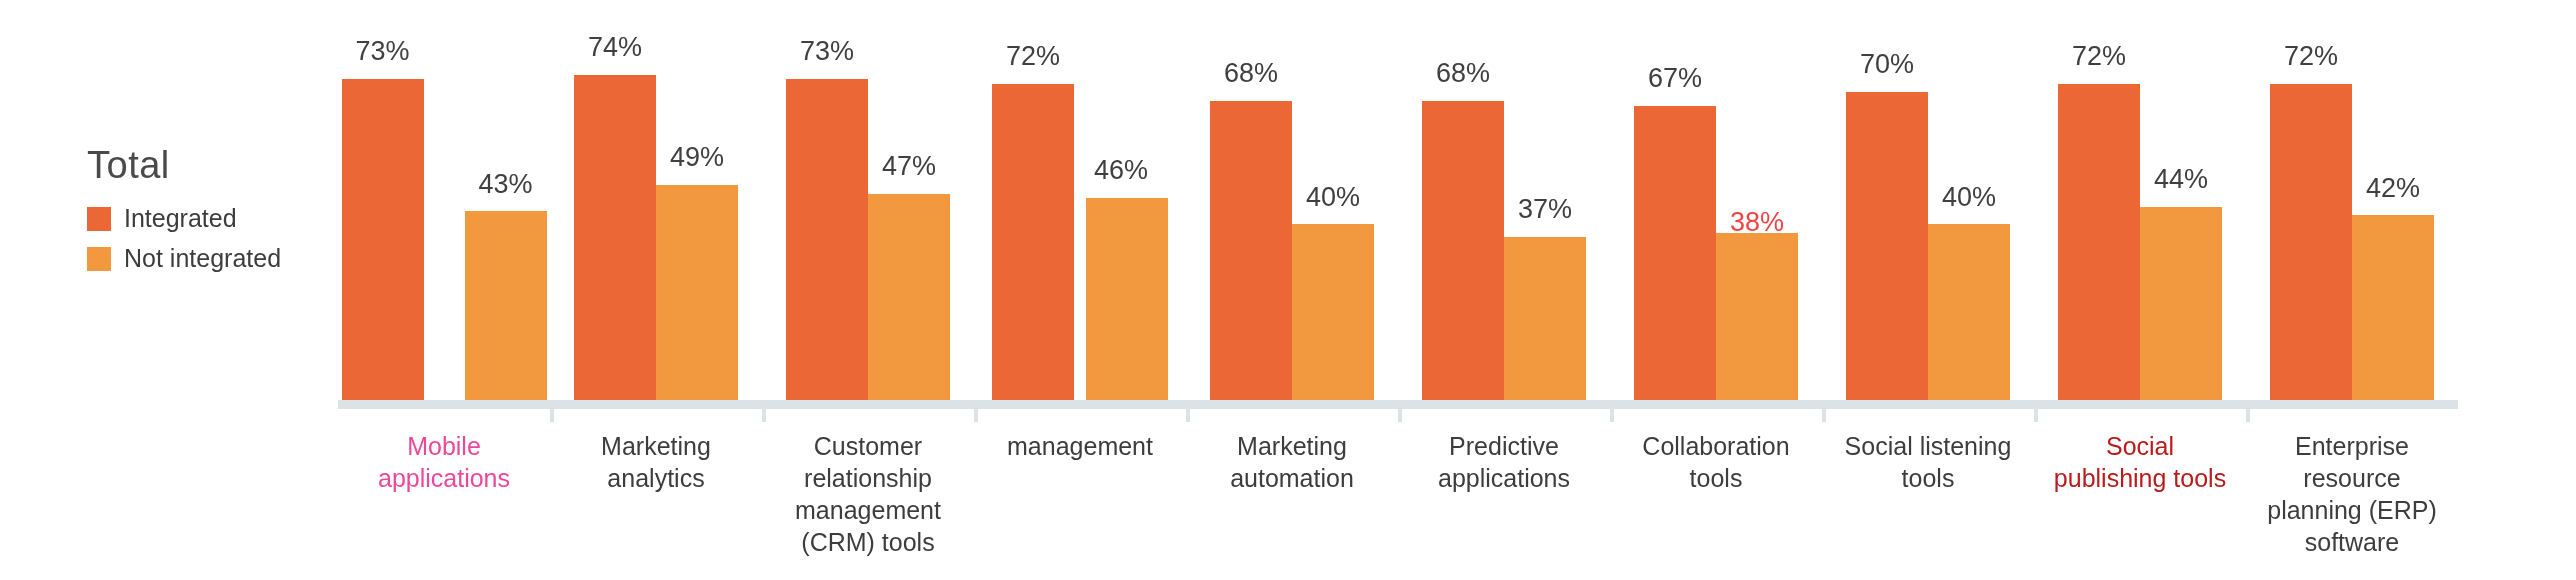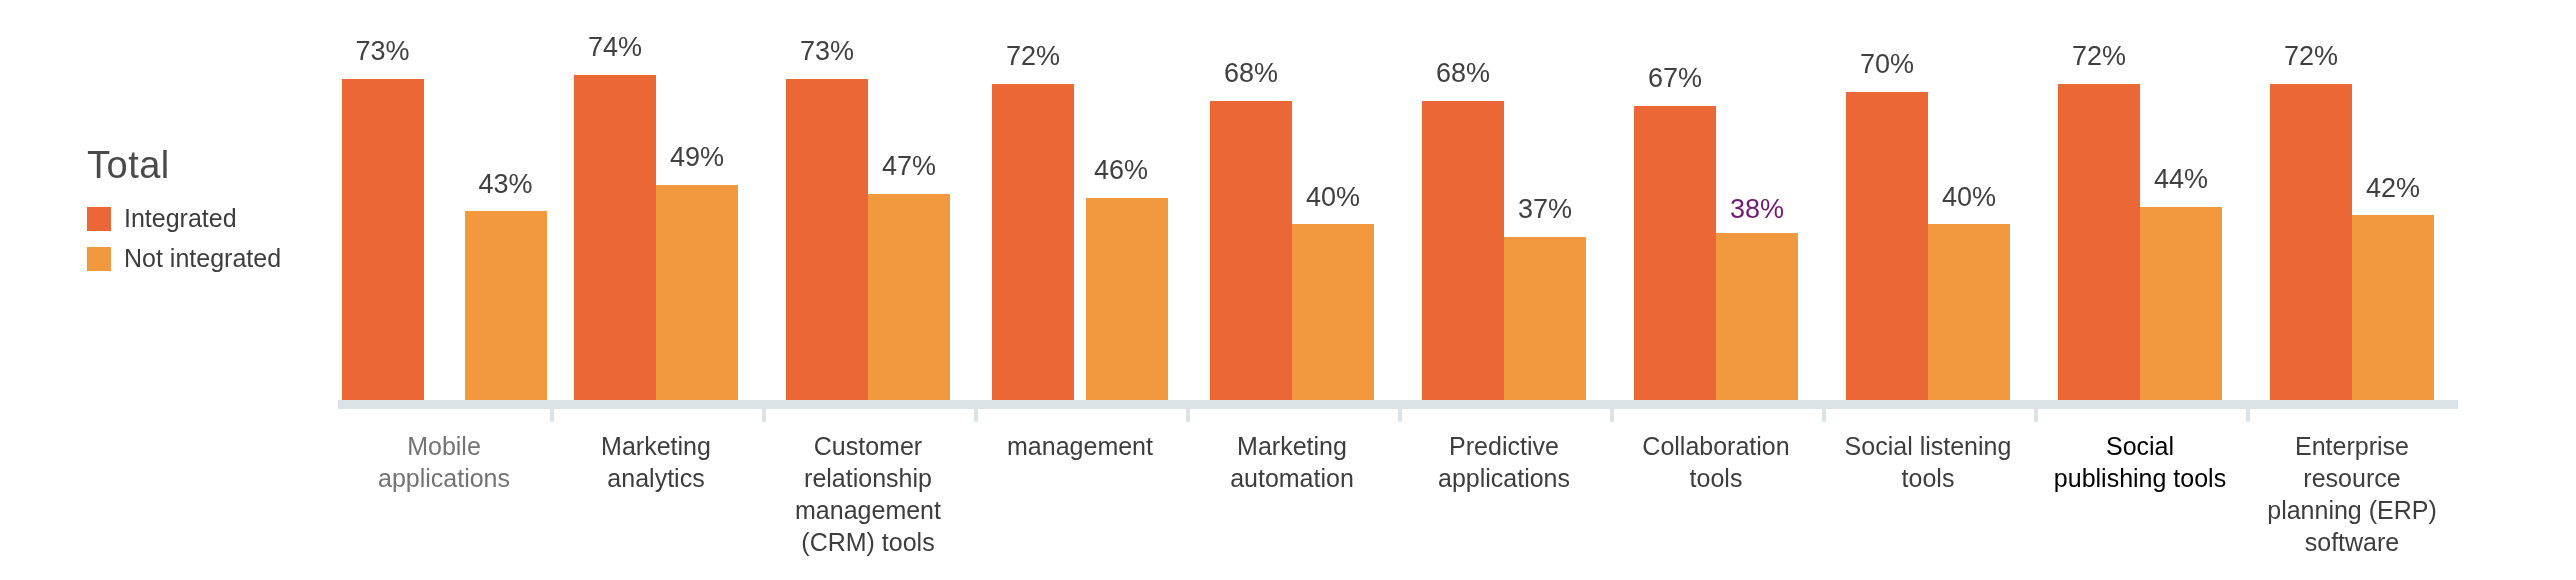--- a/index.html
+++ b/index.html
@@ -217,21 +217,21 @@
           </div>
         </div>
       </div>
       <div class="group" style="left: 1272px; width: 212px;">
         <div class="bars">
           <div class="bar-wrap" style="width: 82px;">
             <div class="bar-value" style="bottom: 308px; color: rgb(64, 64, 64);">67%</div>
             <div class="bar" style="height: 294px; background: rgb(236, 103, 54);"></div>
           </div>
           <div class="bar-wrap" style="width: 82px;">
-            <div class="bar-value" style="bottom: 177px; color: #701a75;">38%</div>
+            <div class="bar-value" style="bottom: 164px; color: #ef4444;">38%</div>
             <div class="bar" style="height: 167px; background: rgb(242, 152, 63);"></div>
           </div>
         </div>
       </div>
       <div class="group" style="left: 1484px; width: 212px;">
         <div class="bars">
           <div class="bar-wrap" style="width: 82px;">
             <div class="bar-value" style="bottom: 322px; color: rgb(64, 64, 64);">70%</div>
             <div class="bar" style="height: 308px; background: rgb(236, 103, 54);"></div>
           </div>
@@ -274,21 +274,21 @@
       <div class="axis-tick" style="left: 974px; background: rgb(220, 227, 230);"></div>
       <div class="axis-tick" style="left: 1186px; background: rgb(220, 227, 230);"></div>
       <div class="axis-tick" style="left: 1398px; background: rgb(220, 227, 230);"></div>
       <div class="axis-tick" style="left: 1610px; background: rgb(220, 227, 230);"></div>
       <div class="axis-tick" style="left: 1822px; background: rgb(220, 227, 230);"></div>
       <div class="axis-tick" style="left: 2034px; background: rgb(220, 227, 230);"></div>
       <div class="axis-tick" style="left: 2246px; background: rgb(220, 227, 230);"></div>
     </div>
 
   <div id="cat-labels">
-      <div class="cat-label" style="left: 330px; width: 228px; color: #737373;">
+      <div class="cat-label" style="left: 330px; width: 228px; color: #ec4899;">
         <div>Mobile</div>
         <div>applications</div>
       </div>
       <div class="cat-label" style="left: 542px; width: 228px; color: rgb(61, 61, 61);">
         <div>Marketing</div>
         <div>analytics</div>
       </div>
       <div class="cat-label" style="left: 754px; width: 228px; color: rgb(61, 61, 61);">
         <div>Customer</div>
         <div>relationship</div>
@@ -307,21 +307,21 @@
         <div>applications</div>
       </div>
       <div class="cat-label" style="left: 1602px; width: 228px; color: rgb(61, 61, 61);">
         <div>Collaboration</div>
         <div>tools</div>
       </div>
       <div class="cat-label" style="left: 1814px; width: 228px; color: rgb(61, 61, 61);">
         <div>Social listening</div>
         <div>tools</div>
       </div>
-      <div class="cat-label" style="left: 2026px; width: 228px; color: #000000;">
+      <div class="cat-label" style="left: 2026px; width: 228px; color: #b91c1c;">
         <div>Social</div>
         <div>publishing tools</div>
       </div>
       <div class="cat-label" style="left: 2238px; width: 228px; color: rgb(61, 61, 61);">
         <div>Enterprise</div>
         <div>resource</div>
         <div>planning (ERP)</div>
         <div>software</div>
       </div>
     </div>

